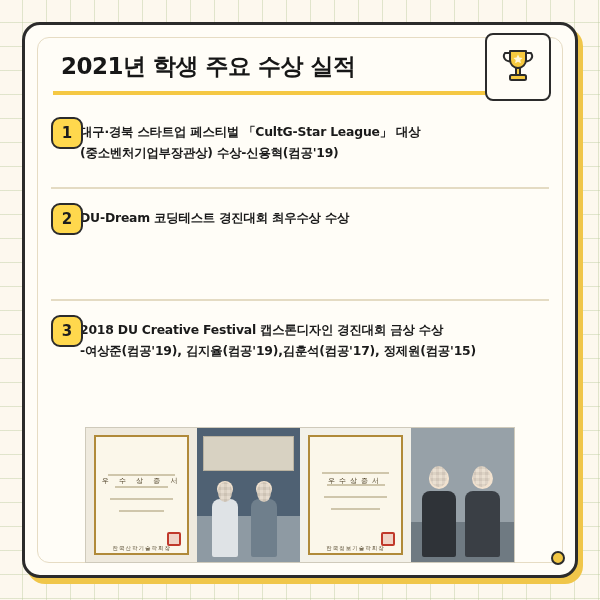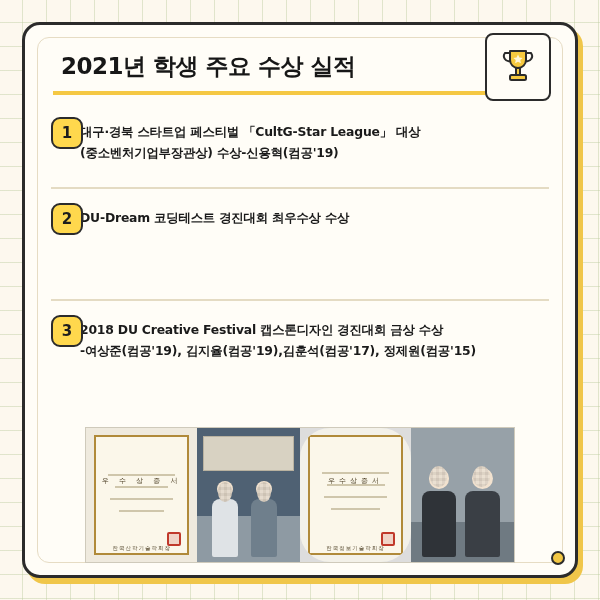--- a/index.html
+++ b/index.html
@@ -106,21 +106,21 @@
     top:402px;
     height:136px;
     display:flex;
     border:1px solid #cfcabb;
     overflow:hidden;
     background:#ddd;
   }
   .photo { position:relative; overflow:hidden; }
   .p1 { flex:0 0 26%; background:#efeade; }
   .p2 { flex:0 0 24%; background:#5d6f80; }
-  .p3 { flex:0 0 26%; background:#f3f1e9;border-radius:30px; }
+  .p3 { flex:0 0 26%; background:#f3f1e9; }
   .p4 { flex:0 0 24%; background:#7f8a93; }
   
   .cert-border {
     position:absolute; left:8px; top:7px; right:8px; bottom:7px;
     border:2px solid #b08a3a; background:#fbf7ea;
   }
   .cert-title {
     position:absolute; left:0; right:0; top:14px;
     text-align:center; font-size:7px; letter-spacing:4px; color:#4a3d22;margin-top:34px;
   }

